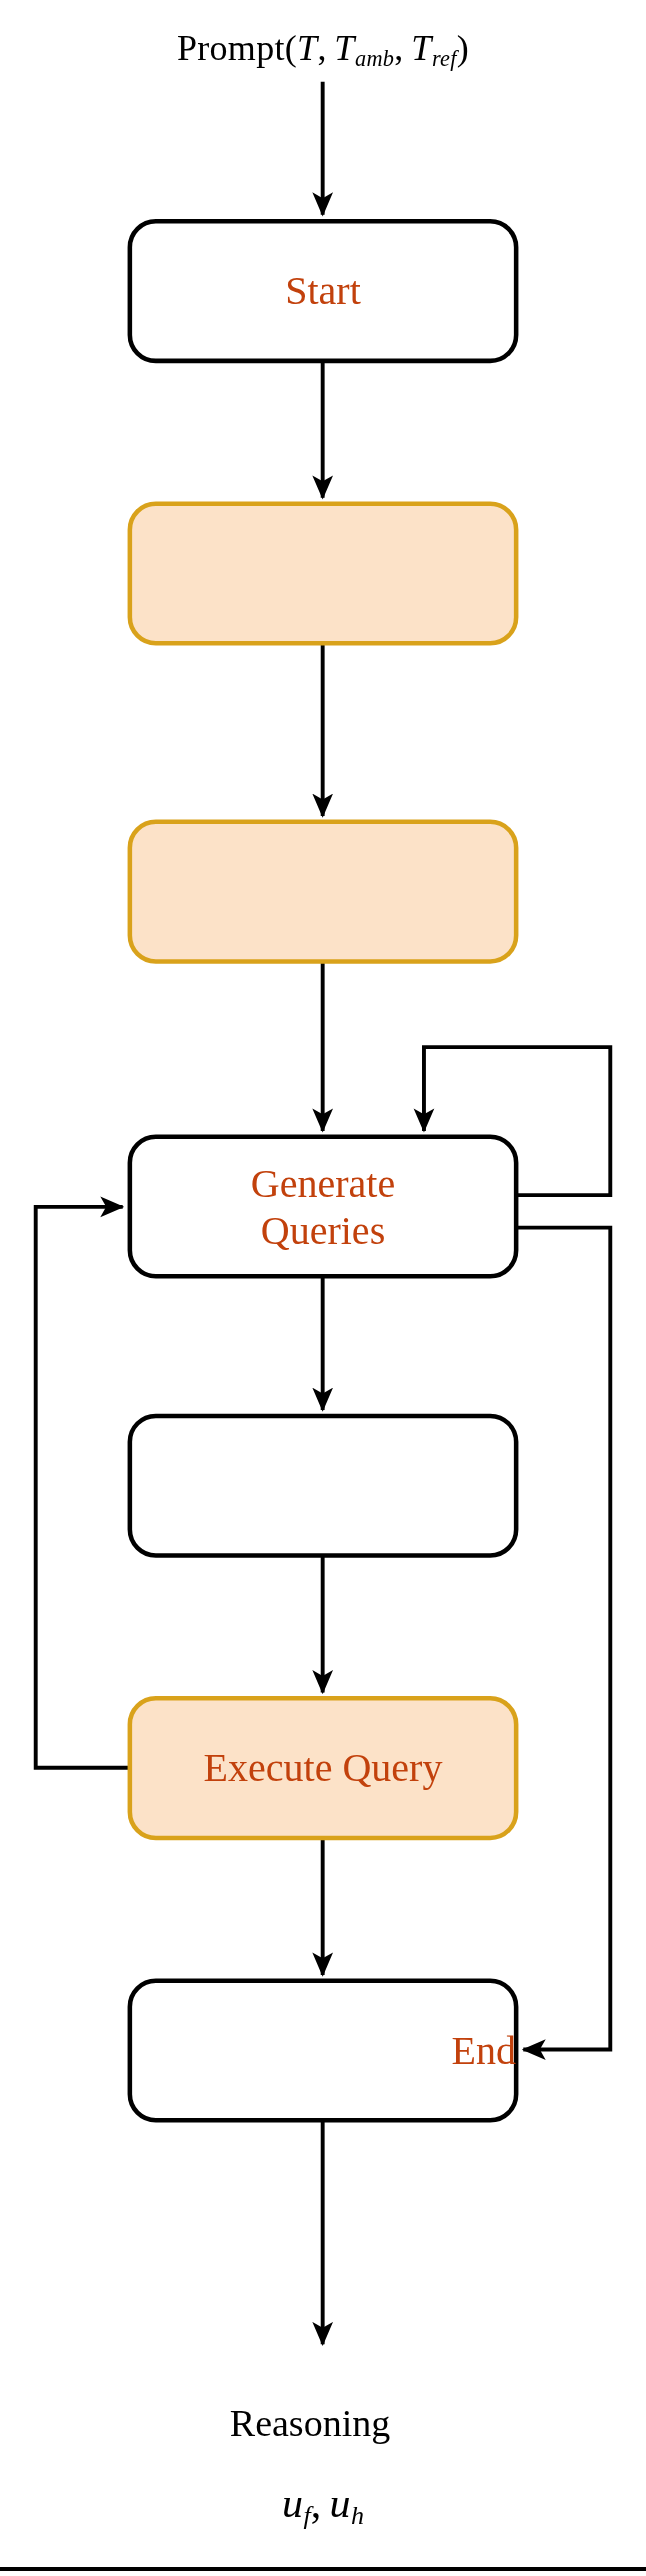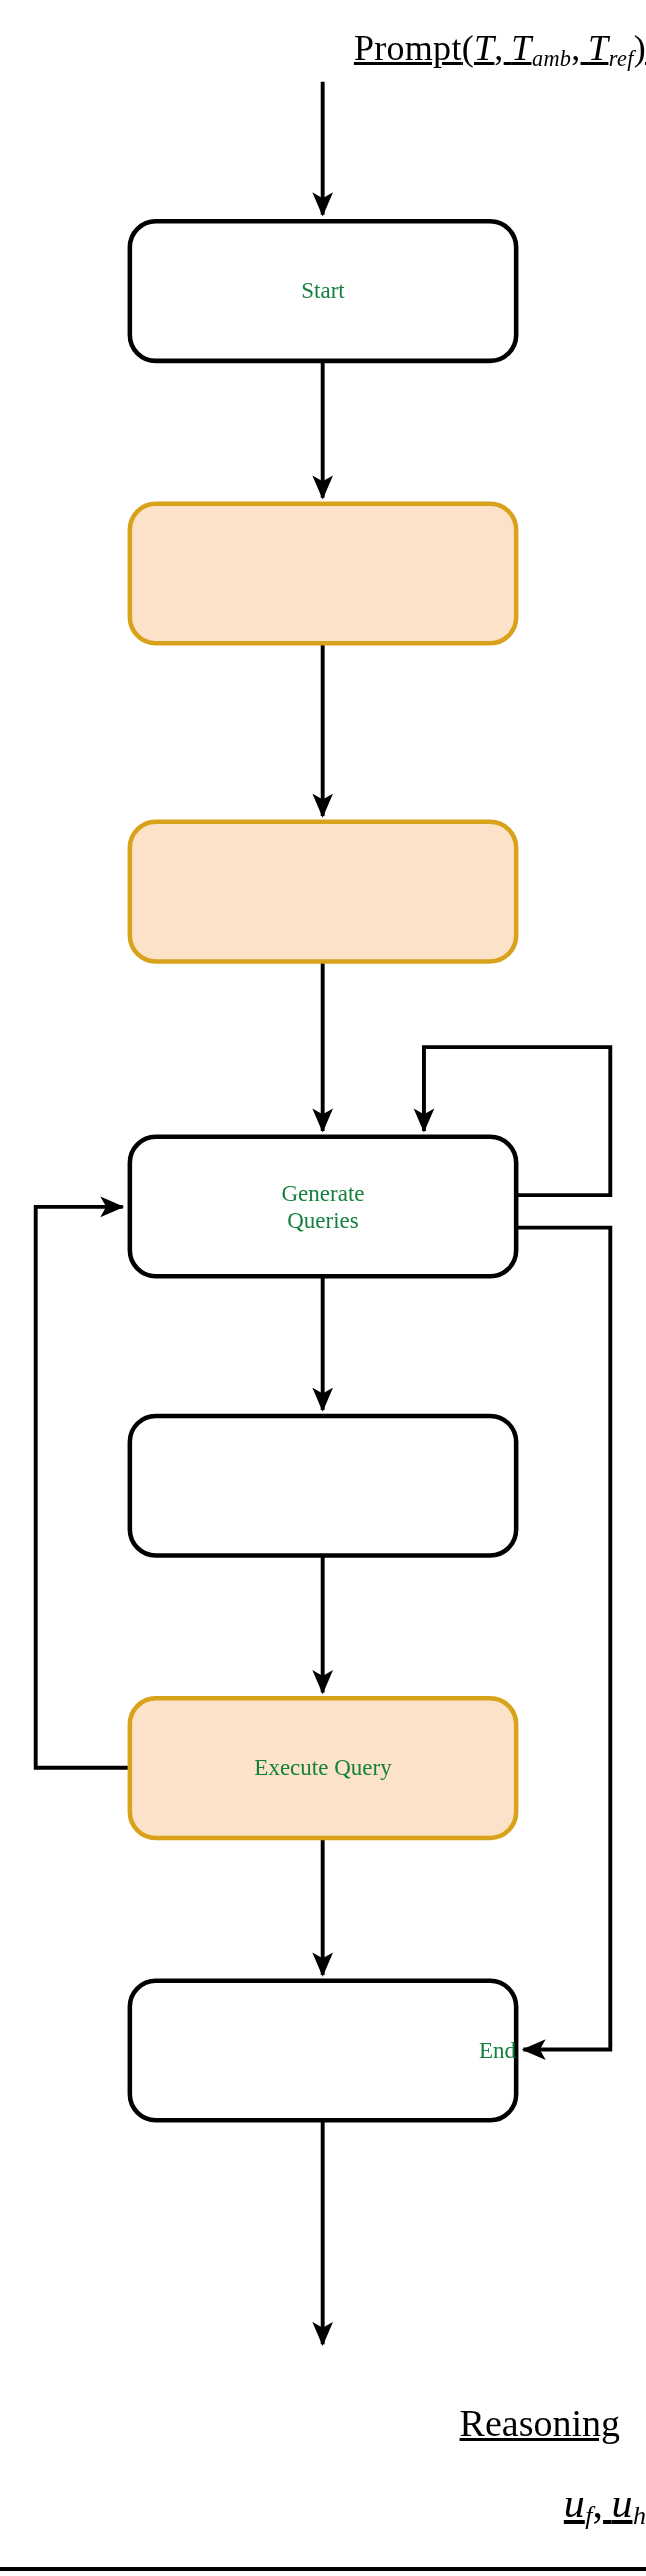--- a/index.html
+++ b/index.html
@@ -23,25 +23,24 @@
     position: absolute;
     top: 0;
     left: 0;
     width: 646px;
     height: 2576px;
   }
 
   
   .txt {
     position: absolute;
-    text-align: right;
+    text-align: center;
     white-space: nowrap;
     line-height: 1.08;
     color: #000;
-    text-decoration: underline;
   }
 
   .math-head {
     left: 0;
     width: 646px;
     top: 29px;
     font-size: 36px;
     letter-spacing: 0.3px;
   }
   .math-tail {
@@ -65,23 +64,23 @@
     padding-left: 0.02em;
   }
   .mop { font-style: normal; }
 
   
   .node-label {
     position: absolute;
     left: 130px;
     width: 386px;
     text-align: center;
-    font-size: 23px;
+    font-size: 40px;
     line-height: 1.18;
-    color: #15803d;
+    color: #c2410c;
     display: flex;
     flex-direction: column;
     align-items: center;
     justify-content: center;
     pointer-events: none;
   }
   .node-label span { display: block; }
 
   .bottom-rule {
     position: absolute;

